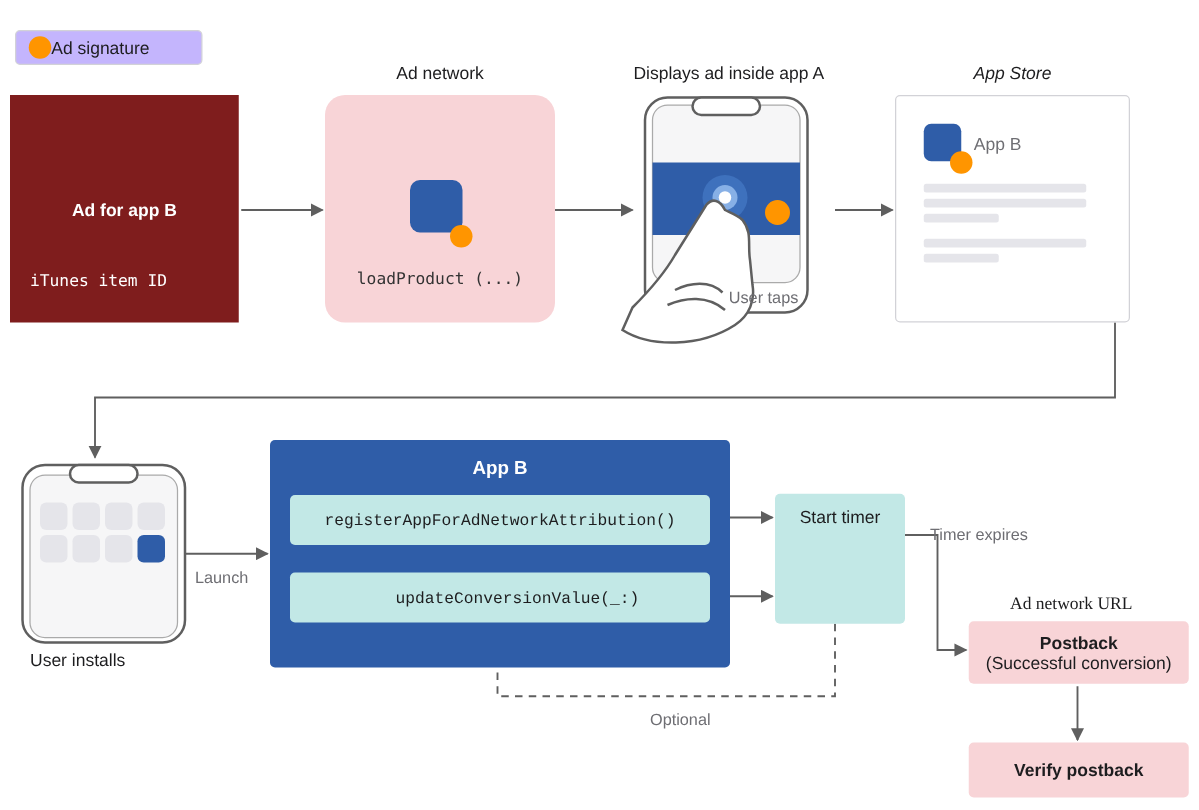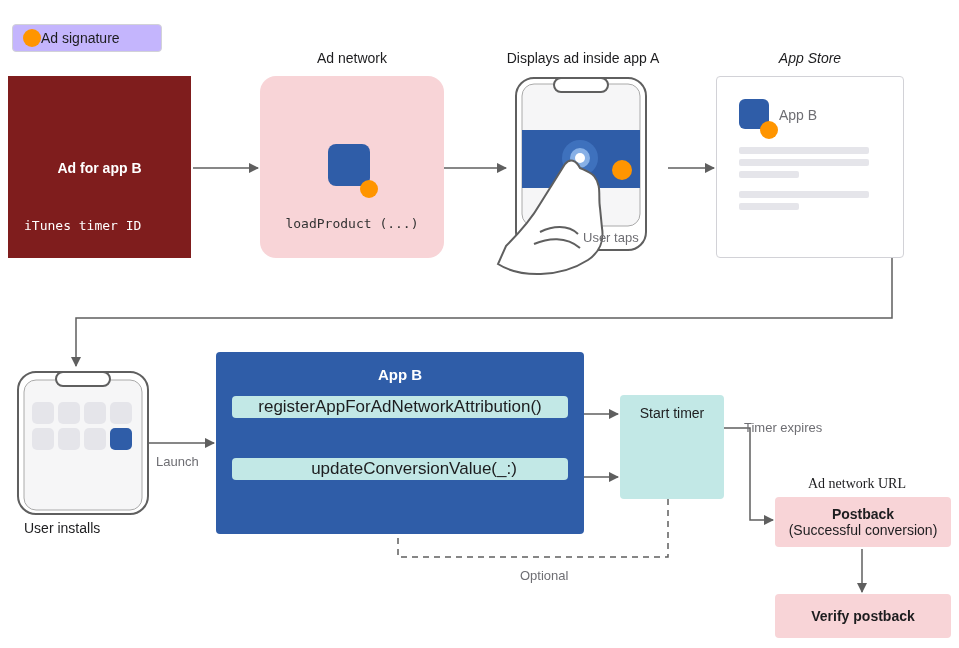--- a/index.html
+++ b/index.html
@@ -158,28 +158,28 @@
     left: 0; right: 0;
     text-align: center;
     font-weight: 700;
     color: #fff;
     font-size: 15px;
   }
   .api-pill {
     position: absolute;
     left: 16px;
     width: 336px;
-    height: 22px;
+    height: 40px;
     background: #c2e8e6;
     border-radius: 4px;
     display: flex;
     align-items: center;
     justify-content: center;
-    font-family: Liberation Sans, sans-serif;
-    font-size: 17px;
+    font-family: Liberation Mono, monospace;
+    font-size: 13px;
     color: #1d1d1f;
   }
   .api-pill.top { top: 44px; }
   .api-pill.bot { top: 106px; padding-left: 28px; }
 
   
   .timer-box {
     position: absolute;
     left: 620px; top: 395px;
     width: 104px; height: 104px;
@@ -309,21 +309,21 @@
     <span class="dot"></span>
     <span>Ad signature</span>
   </div>
 
   <div class="label" style="left:300px; top:50px; width:104px;">Ad network</div>
   <div class="label" style="left:490px; top:50px; width:186px;">Displays ad inside app A</div>
   <div class="label" style="left:770px; top:50px; width:80px;font-style:italic;">App Store</div>
 
   <div class="ad-box">
     <div class="title">Ad for app B</div>
-    <div class="sub">iTunes timer ID</div>
+    <div class="sub">iTunes item ID</div>
   </div>
 
   <div class="adnet-box">
     <div class="icon"></div>
     <div class="sigdot"></div>
     <div class="code">loadProduct (...)</div>
   </div>
 
   <div class="label small" style="left:583px; top:230px;">User taps</div>
 

